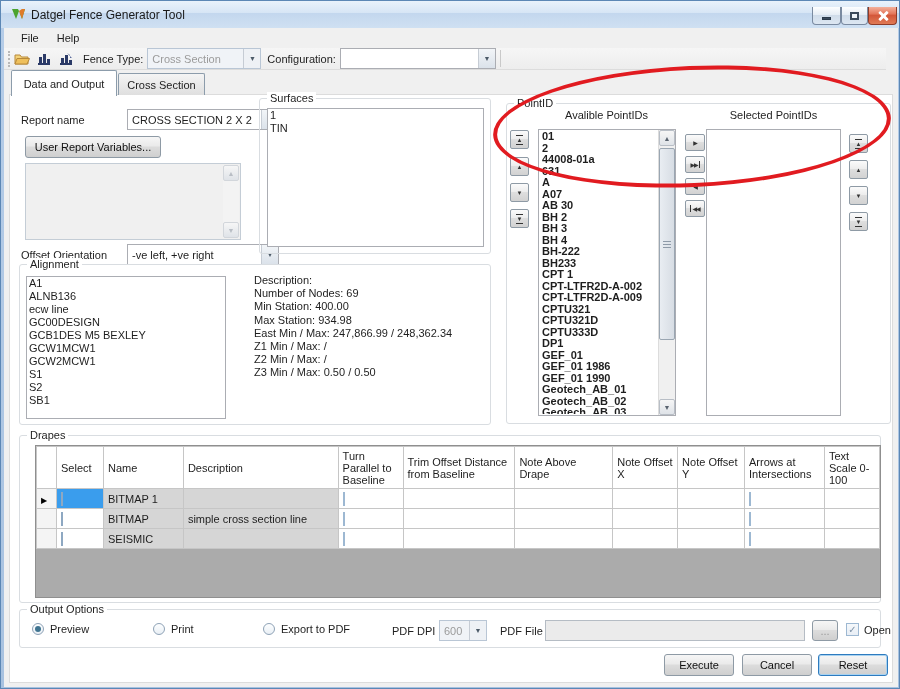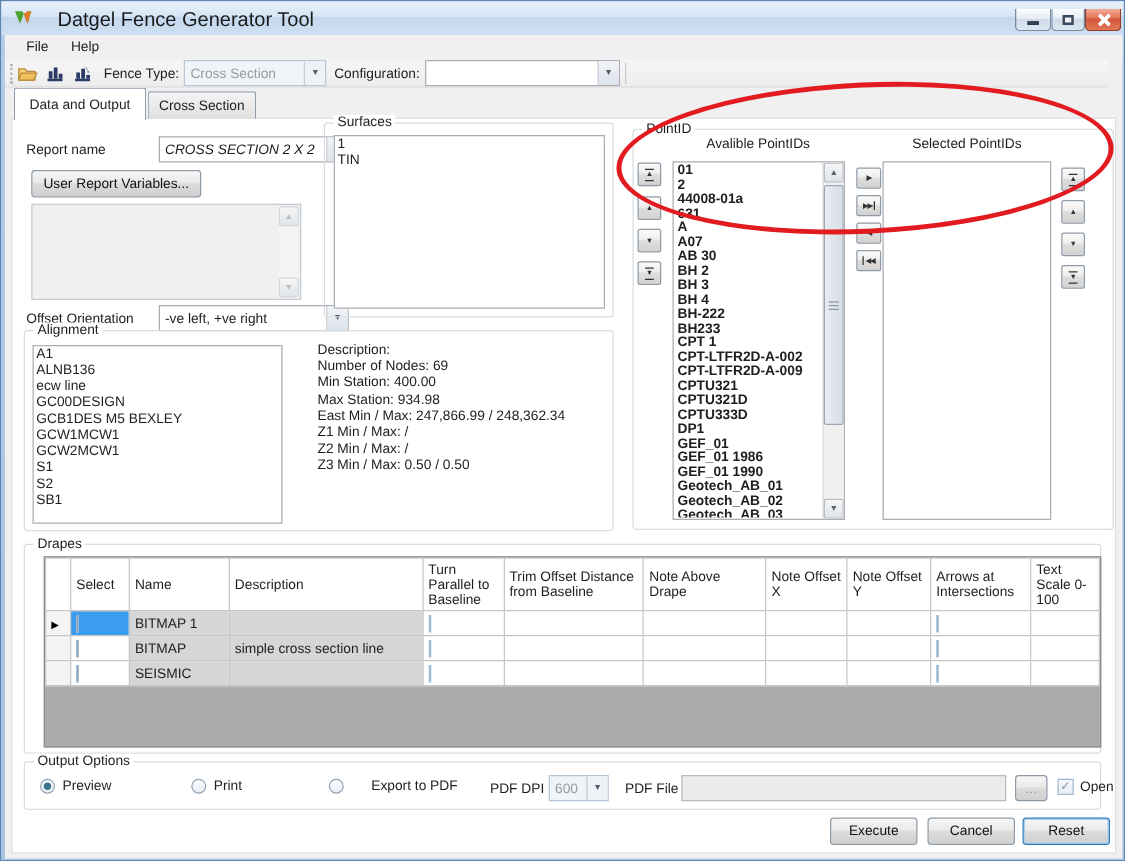--- a/index.html
+++ b/index.html
@@ -5,21 +5,21 @@
   * { margin:0; padding:0; box-sizing:border-box; }
   html,body { background:#ffffff; }
   body { font-family:"Liberation Sans","DejaVu Sans",sans-serif; font-size:11px; color:#1e1e1e; }
   .screen { position:relative; width:900px; height:689px; overflow:hidden;
             background:linear-gradient(#b6cde8,#a8c2e0); border:1px solid #5c87b5; }
   .abs { position:absolute; }
 
   
   .titlebar { left:0; top:0; width:898px; height:27px;
               background:linear-gradient(#e9f2fb 0%,#d6e5f5 45%,#c3d7ee 46%,#cfe0f2 100%); }
-  .title-text { left:30px; top:7px; font-size:16px; color:#1a1a1a; white-space:nowrap;margin-left:15px; }
+  .title-text { left:30px; top:7px; font-size:12px; color:#1a1a1a; white-space:nowrap; }
   .app-icon { left:9px; top:5px; width:17px; height:17px; }
   .winbtn { top:6px; height:18px; border:1px solid #7a8aa0; border-top:none; border-radius:0 0 4px 4px;
             background:linear-gradient(#fdfeff,#e6edf5 45%,#d0dcea 50%,#dde7f2);
             display:flex; align-items:center; justify-content:center; }
   .winbtn-close { background:linear-gradient(#f3b09b 0%,#e4775b 40%,#d3573a 50%,#e07a55 100%); border-color:#8e3b28; }
   .glyph-min { width:9px; height:3px; background:#3a4a5c; border:1px solid #2c3a4a; margin-top:6px; }
   .glyph-max { width:9px; height:8px; border:2px solid #3a4a5c; background:#eef4fa; }
   .glyph-close { position:relative; width:10px; height:10px; }
   .glyph-close:before,.glyph-close:after { content:""; position:absolute; left:4px; top:-1px; width:3px; height:12px; background:#fff; border-radius:1px; }
   .glyph-close:before { transform:rotate(45deg); }
@@ -180,21 +180,21 @@
 
   <div class="abs tabpage" style="left:8px;top:93px;width:884px;height:589px;"></div>
   <div class="abs tab tab-active" style="left:10px;top:69px;width:106px;height:26px;">
     <span>Data and Output</span>
   </div>
   <div class="abs tab tab-inactive" style="left:117px;top:72px;width:87px;height:22px;">
     <span>Cross Section</span>
   </div>
 
   <div class="abs" style="left:20px;top:113px;">Report name</div>
-  <div class="abs combo" style="left:126px;top:108px;width:152px;font-style:italic;">
+  <div class="abs combo" style="left:126px;top:108px;width:152px;">
     <div class="val">CROSS SECTION 2 X 2</div>
     <div class="drop">
         <span class="car">▼</span>
       </div>
   </div>
   <div class="abs btn" style="left:24px;top:135px;width:136px;height:22px;">User Report Variables...</div>
 
   <div class="abs" style="left:24px;top:162px;width:216px;height:77px;background:#f0f0f0;border:1px solid #c4cdd6;">
     <span></span>
     <div class="abs" style="right:1px;top:1px;width:16px;height:73px;background:#f3f3f3;">
@@ -428,21 +428,21 @@
     <div class="abs" style="left:12px;top:13px;display:flex;align-items:center;gap:6px;">
       <span class="radio">
           <span class="dot"></span>
         </span>
       <span>Preview</span>
     </div>
     <div class="abs" style="left:133px;top:13px;display:flex;align-items:center;gap:6px;">
       <span class="radio"></span>
       <span>Print</span>
     </div>
-    <div class="abs" style="left:243px;top:13px;display:flex;align-items:center;gap:22px;">
+    <div class="abs" style="left:243px;top:13px;display:flex;align-items:center;gap:6px;">
       <span class="radio"></span>
       <span>Export to PDF</span>
     </div>
 
     <div class="abs" style="left:372px;top:15px;">PDF DPI</div>
     <div class="abs combo disabled" style="left:419px;top:10px;width:48px;">
       <div class="val">600</div>
       <div class="drop">
           <span class="car">▼</span>
         </div>

